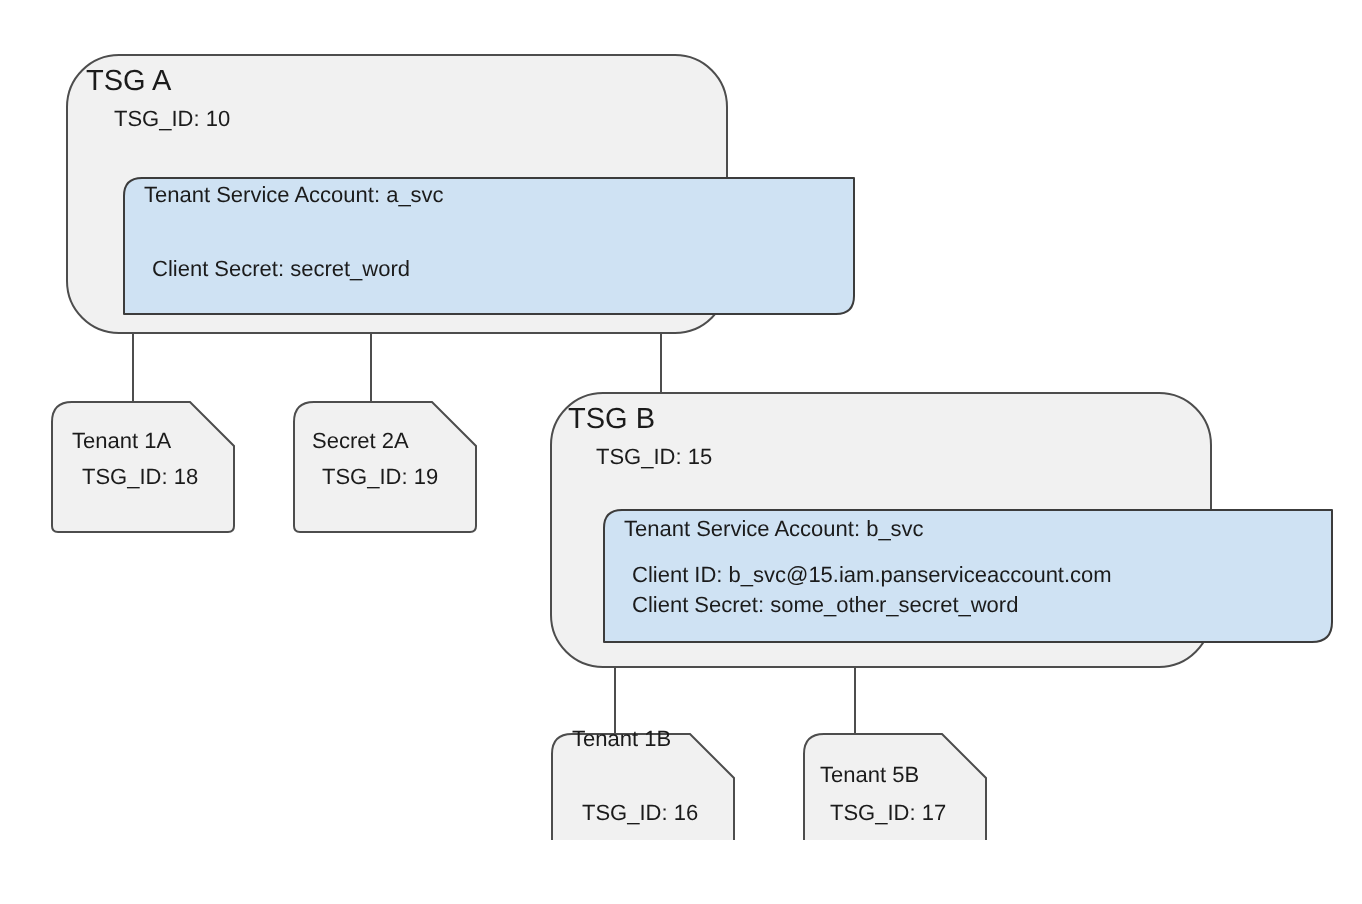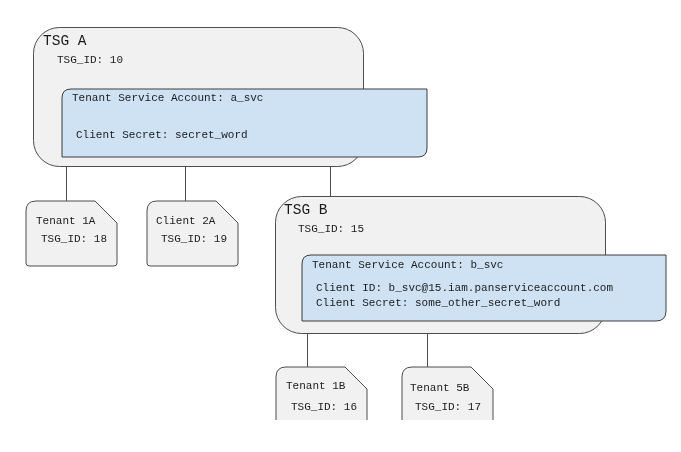--- a/index.html
+++ b/index.html
@@ -1,20 +1,20 @@
 <!DOCTYPE html>
 <html style="--box-fill: #f1f1f1; --box-stroke: #4d4d4d; --account-fill: #cfe2f3; --account-stroke: #3c3c3c;"><head>
 <meta charset="utf-8">
 <style>
   html,body{margin:0;padding:0;background:#ffffff;}
   .canvas{
     position:relative;
     width:681px;height:420px;
     background:#ffffff;
-    font-family:Liberation Mono, monospace;
+    font-family:Liberation Sans, sans-serif;
     overflow:hidden;
   }
   .layer{position:absolute;left:0;top:0;}
   .t{
     position:absolute;
     color:#1b1b1b;
     font-size:11px;
     line-height:15px;
     white-space:nowrap;
   }
@@ -53,28 +53,28 @@
   </svg>
 
   <div class="t title" style="left:43px;top:33px;">TSG A</div>
   <div class="t" style="left:57px;top:53px;">TSG_ID: 10</div>
 
   <div class="t" style="left:72px;top:91px;">Tenant Service Account: a_svc</div>
   <div class="t" style="left:76px;top:128px;">Client Secret: secret_word</div>
 
   <div class="t" style="left:36px;top:214px;">Tenant 1A</div>
   <div class="t" style="left:41px;top:232px;">TSG_ID: 18</div>
-  <div class="t" style="left:156px;top:214px;">Client 2A</div>
+  <div class="t" style="left:156px;top:214px;">Secret 2A</div>
   <div class="t" style="left:161px;top:232px;">TSG_ID: 19</div>
 
   <div class="t title" style="left:284px;top:202px;">TSG B</div>
   <div class="t" style="left:298px;top:222px;">TSG_ID: 15</div>
 
   <div class="t" style="left:312px;top:258px;">Tenant Service Account: b_svc</div>
   <div class="t" style="left:316px;top:281px;">Client ID: b_svc@15.iam.panserviceaccount.com</div>
   <div class="t" style="left:316px;top:296px;">Client Secret: some_other_secret_word</div>
 
-  <div class="t" style="left:286px;top:379px;text-align:center;">Tenant 1B</div>
+  <div class="t" style="left:286px;top:363px;text-align:center;">Tenant 1B</div>
   <div class="t" style="left:291px;top:400px;text-align:right;">TSG_ID: 16</div>
   <div class="t" style="left:410px;top:381px;">Tenant 5B</div>
   <div class="t" style="left:415px;top:400px;">TSG_ID: 17</div>
 
 </div>
 
 </body></html>

